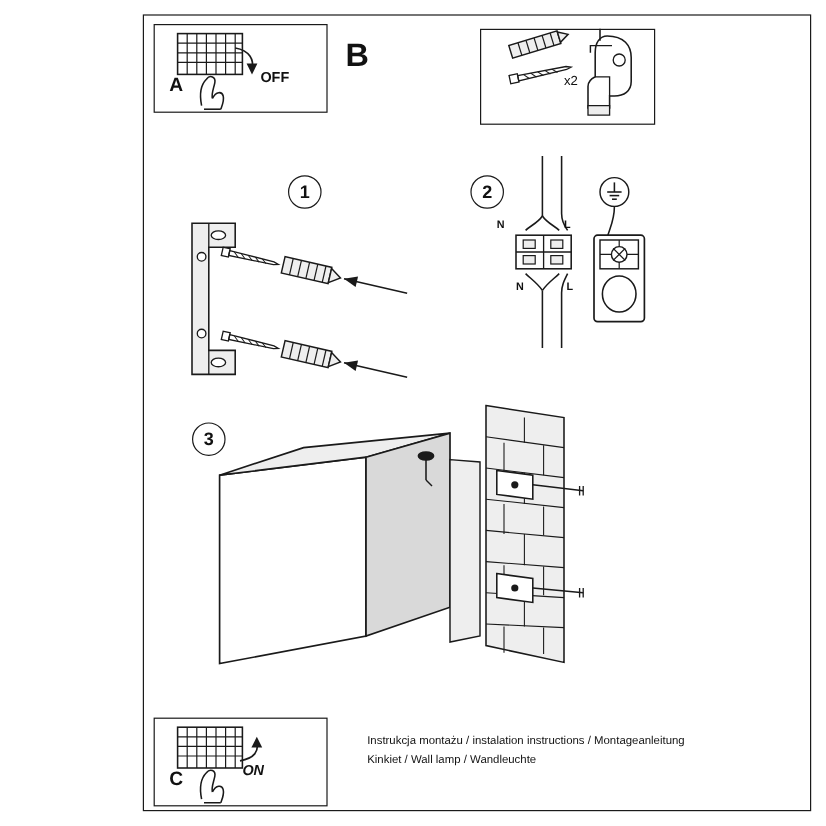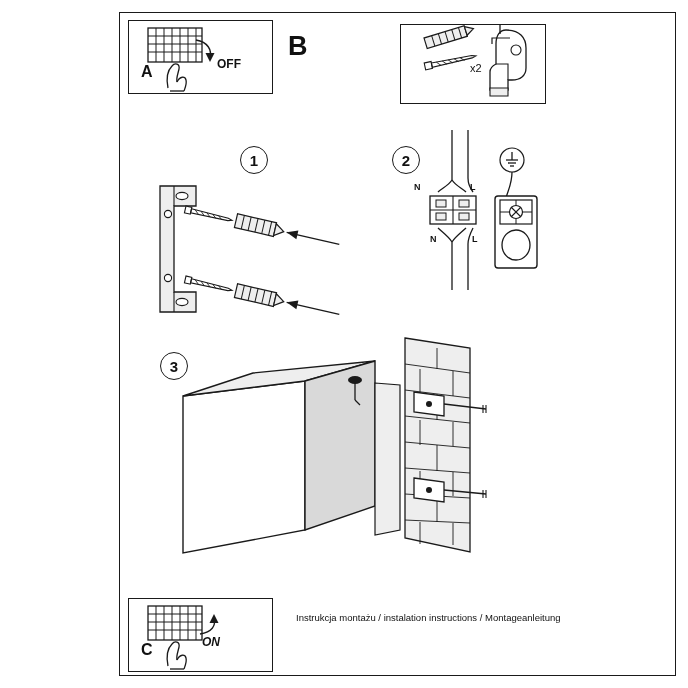--- a/index.html
+++ b/index.html
@@ -337,15 +337,16 @@
     <path class="ln" stroke-width="1.3" d="M168 666 C 166 656, 168 648, 172 644 C 175 640, 180 642, 179 647 C 178 652, 176 656, 177 660"></path>
     <path class="ln" stroke-width="1.3" d="M177 660 C 180 654, 185 654, 186 658 C 187 662, 185 666, 184 669"></path>
     <path class="ln" stroke-width="1.3" d="M184 669 L 170 669"></path>
 
     <path class="ln" stroke-width="1.4" d="M200 634 C 212 632, 216 626, 214 618"></path>
     <path class="fillk" d="M214 614 l -4.5 9 l 9 0 z"></path>
   </svg>
   <div class="small-letter" style="left:141px; top:641px;">C</div>
   <div class="state-label" style="left:202px; top:635px;font-style:italic;">ON</div>
 
-  <div class="caption" style="left:296px; top:610px;">Instrukcja montażu / instalation instructions / Montageanleitung</div>
+  <div class="caption" style="left:306px; top:610px;">Instrukcja montażu / instalation instructions / Montageanleitung</div>
+  <div class="caption" style="left:306px; top:626px;">Kinkiet / Wall lamp / Wandleuchte</div>
 
 </div>
 
 </body></html>

